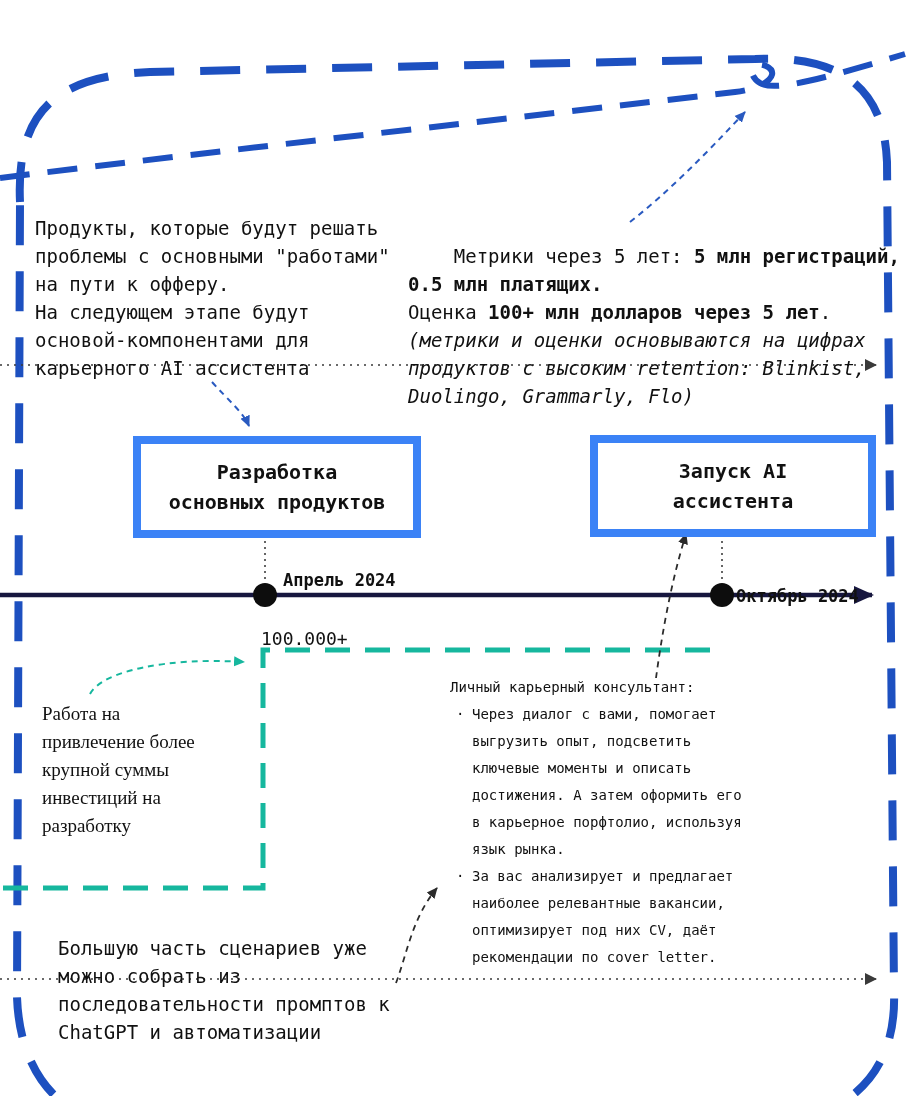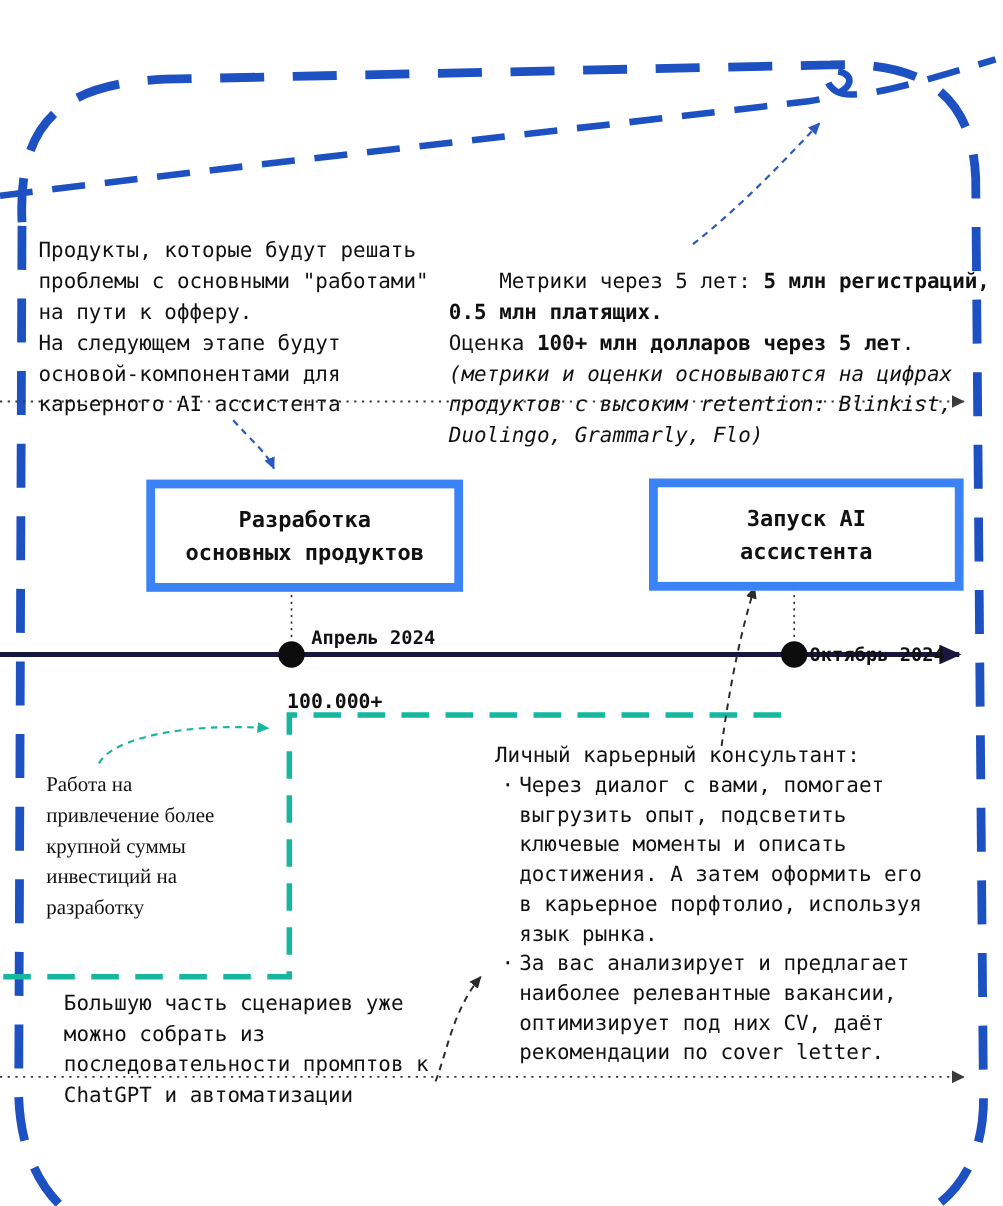--- a/index.html
+++ b/index.html
@@ -43,31 +43,31 @@
   }
   .date-label {
     position: absolute;
     font-weight: bold;
     font-size: 17px;
     white-space: pre;
     z-index: 2;
   }
   .users-label {
     position: absolute;
-    font-weight: bold;
+    font-weight: normal;
     font-size: 18px;
     white-space: pre;
     z-index: 2;
   }
   .consultant {
     position: absolute;
     left: 450px;
     top: 632px;
     width: 442px;
-    font-size: 19px;
+    font-size: 14px;
     line-height: 27px;
     z-index: 1;
   }
   .consultant .c-title { white-space: pre; }
   .bullets { list-style: none; margin: 0; padding: 0; }
   .bullets li {
     position: relative;
     padding-left: 22px;
     white-space: pre;
   }
@@ -142,21 +142,21 @@
 продуктов с высоким retention: Blinkist,
 Duolingo, Grammarly, Flo)</i>
   </div>
 
   <div class="tb z1" style="left:42px; top:658px;font-family:Liberation Serif, serif;">Работа на
 привлечение более
 крупной суммы
 инвестиций на
 разработку</div>
 
-  <div class="tb z1" style="left:58px; top:856px;">Большую часть сценариев уже
+  <div class="tb z1" style="left:58px; top:892px;">Большую часть сценариев уже
 можно собрать из
 последовательности промптов к
 ChatGPT и автоматизации</div>
 
   <div class="milestone-box" style="left:133px; top:394px; width:272px; height:86px;">Разработка
 основных продуктов</div>
 
   <div class="milestone-box" style="left:590px; top:393px; width:270px; height:86px;">Запуск AI
 ассистента</div>
 

